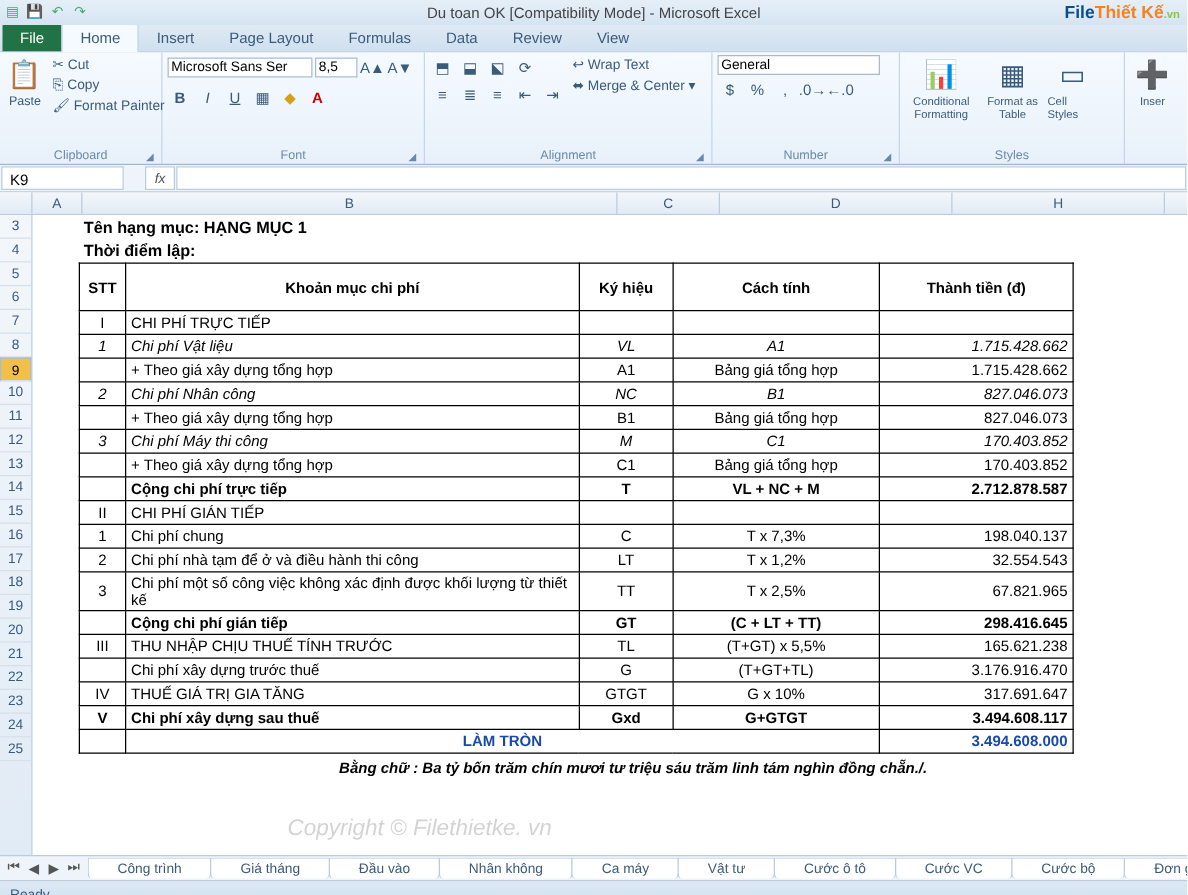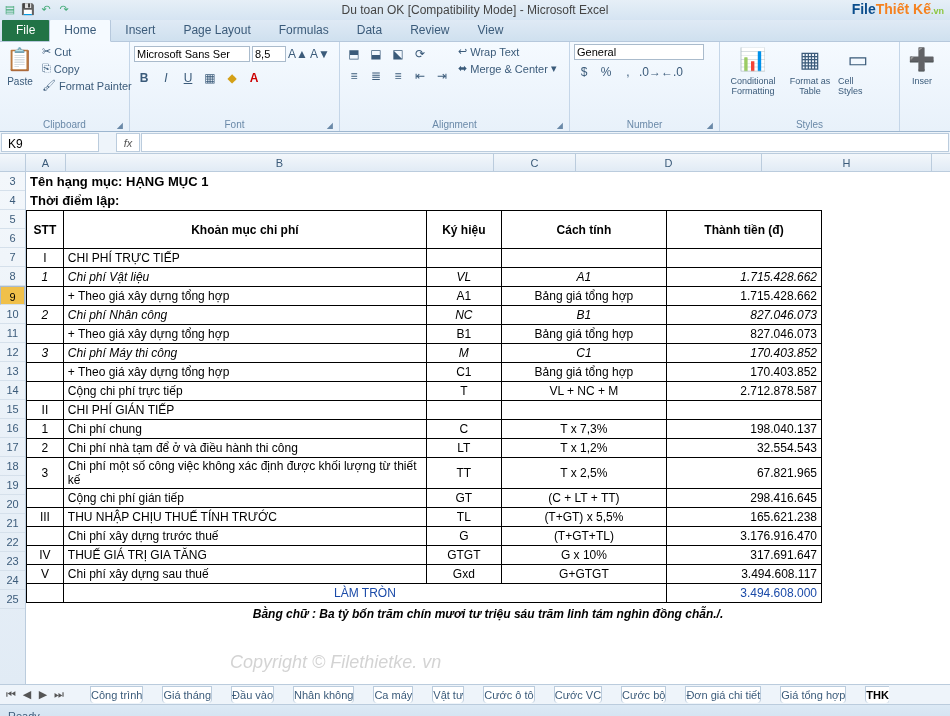--- a/index.html
+++ b/index.html
@@ -42,39 +42,39 @@
 .colhdrs { display: flex; height: 18px; background: linear-gradient(#f3f7fb,#e1ebf5); border-bottom: 1px solid #bcd; }
 .corner { width: 26px; border-right: 1px solid #bcd; background: linear-gradient(#f3f7fb,#e1ebf5); }
 .ch { border-right: 1px solid #bcd; text-align: center; font-size: 11px; color: #3b5b7a; line-height: 18px; }
 .gridwrap { display: flex; height: 512px; }
 .rowhdrs { width: 26px; background: linear-gradient(#f3f7fb,#e1ebf5); border-right: 1px solid #bcd; }
 .rh { height: 19px; border-bottom: 1px solid #d5e0eb; text-align: center; font-size: 11px; color: #3b5b7a; line-height: 19px; }
 .rh.sel { background: #f0c04a; color: #000; }
 .cells { position: relative; flex: 1; }
 
 
-.ws { font-family: "Microsoft Sans Serif", Arial, sans-serif; font-size: 12px; color: #000; }
+.ws { font-family: "Microsoft Sans Serif", Arial, sans-serif; font-size: 12px; color: #000; padding-left: 37px; }
 .titlerow { height: 19px; padding: 2px 4px; font-weight: bold; font-size: 13px; }
 .tbl { border-collapse: collapse; width: 796px; }
 .tbl th, .tbl td { border: 1px solid #000; padding: 1px 4px; height: 19px; font-size: 12px; vertical-align: middle; }
 .tbl th { font-weight: bold; text-align: center; }
 .c-stt { width: 38px; text-align: center; }
 .c-desc { width: 430px; }
 .c-sym { width: 82px; text-align: center; }
 .c-calc { width: 186px; text-align: center; }
 .c-val { width: 170px; text-align: right; padding-right: 6px; }
 .it { font-style: italic; }
-.bd { font-weight: normal; }
+.bd { font-weight: bold; }
 .blue { color: #1a4aa8; }
 
 
 .sheettabs { height: 20px; display: flex; align-items: center; background: #eef4fa; border-top: 1px solid #bcd; font-size: 11px; }
 .sheetnav { display: flex; gap: 2px; padding: 0 4px; }
 .sheetnav span { width: 14px; text-align: center; color: #555; cursor: pointer; }
-.stab { padding: 2px 0; background: #fff; border: 1px solid #bcd; border-bottom: none; border-radius: 0 0 4px 4px; margin-right: -1px; cursor: pointer; color: #3b5b7a; white-space: nowrap; margin-left: 20px; }
+.stab { padding: 2px 23px; background: #fff; border: 1px solid #bcd; border-bottom: none; border-radius: 0 0 4px 4px; margin-right: -1px; cursor: pointer; color: #3b5b7a; white-space: nowrap; }
 .stab.active { background: #fff; font-weight: bold; color: #000; }
 .status { height: 22px; background: linear-gradient(#dce9f5,#cfe0ef); display: flex; align-items: center; padding: 0 8px; font-size: 11px; color: #3b5b7a; border-top: 1px solid #bcd; }
 
 .watermark { position: absolute; left: 204px; top: 480px; font-size: 18px; color: rgba(128,128,128,0.35); font-style: italic; pointer-events: none; }
 </style>
 </head>
 <body>
 
 <div class="titlebar">
   <div class="qat">

